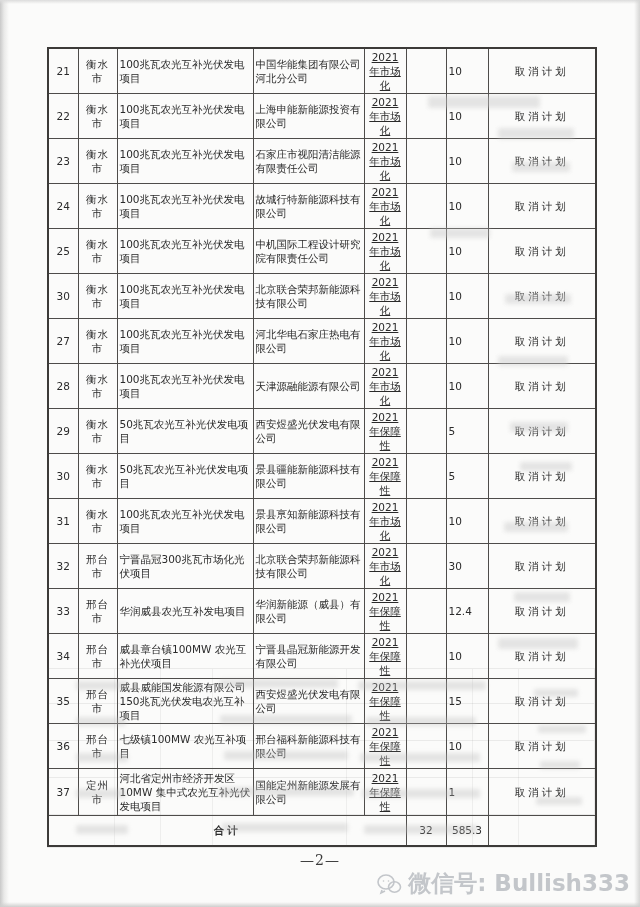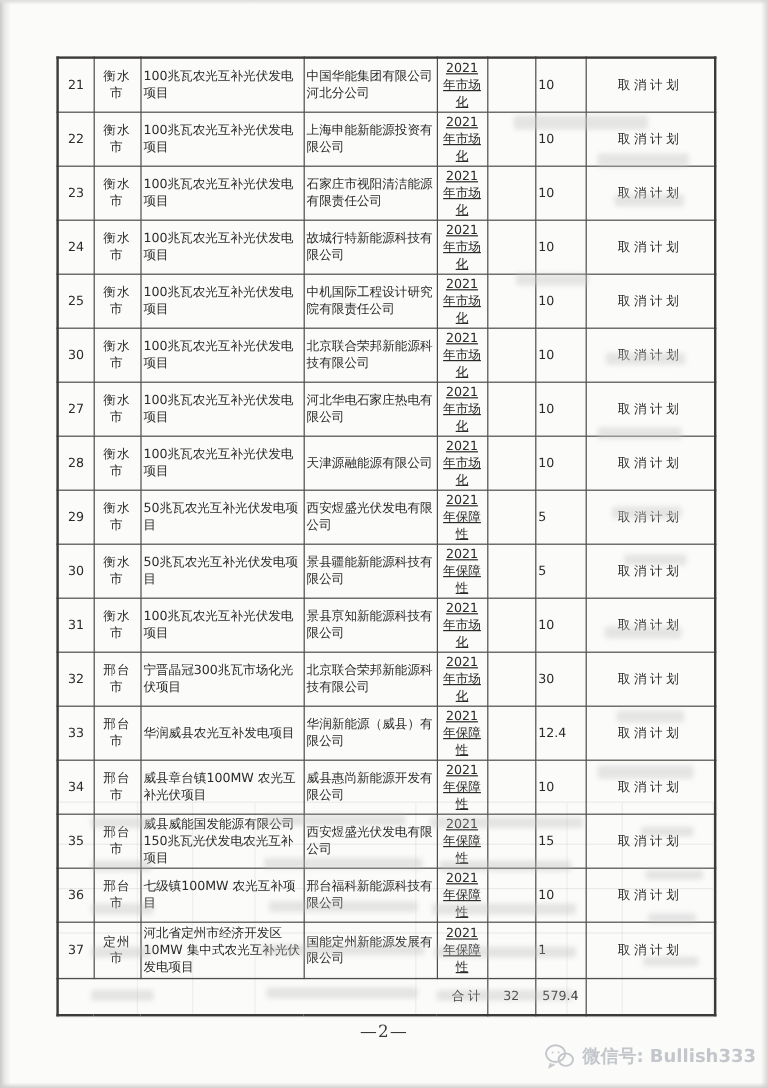--- a/index.html
+++ b/index.html
@@ -48,21 +48,21 @@
   #grid tbody tr:nth-child(1){height:34px;}
   #grid tbody tr:nth-child(n+2):nth-child(-n+7){height:33px;}
   #grid tbody tr:nth-child(n+8):nth-child(-n+12){height:32px;}
   #grid tbody tr:nth-child(13){height:29px;}
   #grid tbody tr:nth-child(14){height:33px;}
   #grid tbody tr:nth-child(15){height:45px;}
   #grid tbody tr:nth-child(16){height:31px;}
   #grid tbody tr:nth-child(17){height:47px;}
   #grid tbody tr.total-row{height:30px;}
   tr.total-row td.t-label{
-    text-align:right;font-size:13.5px;font-weight:400;letter-spacing:3px;
+    text-align:center;font-size:13.5px;font-weight:700;letter-spacing:3px;
   }
   tr.total-row td.t-num{text-align:center;font-size:12.5px;font-weight:500;}
 
   
   .smudge{position:absolute;background:#c9c9c9;opacity:.45;filter:blur(2px);
     border-radius:2px;pointer-events:none;}
   #ghost-table{
     position:absolute;left:47px;top:668px;width:546px;height:178px;
     border:1px solid rgba(90,90,90,.10);pointer-events:none;
   }
@@ -71,21 +71,21 @@
   .gbar{position:absolute;background:#b9b9b9;opacity:.35;filter:blur(2px);border-radius:2px;}
 
   
   #page-number{
     position:absolute;left:0;top:852px;width:640px;text-align:center;
     font-family:"DejaVu Serif","Liberation Serif",serif;
     font-size:14px;color:#3a3a3a;letter-spacing:1px;
   }
   #watermark{
     position:absolute;right:10px;top:868px;display:flex;align-items:center;gap:6px;
-    color:#c3c6ca;font-size:15px;font-weight:600;
+    color:#c3c6ca;font-size:23px;font-weight:600;
   }
   #watermark svg{display:block;}
 </style>
 </head>
 <body>
 
 <div id="page-root">
 
   <div class="edge edge-left"></div>
   <div class="edge edge-top"></div>
@@ -231,21 +231,21 @@
       <td class="c-comp">华润新能源（威县）有限公司</td>
       <td class="c-year">2021年保障性</td>
       <td class="c-spare"></td>
       <td class="c-cap">12.4</td>
       <td class="c-status">取消计划</td>
     </tr>
         <tr>
       <td class="c-no">34</td>
       <td class="c-city">邢台市</td>
       <td class="c-proj">威县章台镇100MW 农光互补光伏项目</td>
-      <td class="c-comp">威县惠尚新能源开发有限公司</td>
+      <td class="c-comp">宁晋县晶冠新能源开发有限公司</td>
       <td class="c-year">2021年保障性</td>
       <td class="c-spare"></td>
       <td class="c-cap">10</td>
       <td class="c-status">取消计划</td>
     </tr>
         <tr>
       <td class="c-no">35</td>
       <td class="c-city">邢台市</td>
       <td class="c-proj">威县威能国发能源有限公司150兆瓦光伏发电农光互补项目</td>
       <td class="c-comp">西安煜盛光伏发电有限公司</td>
@@ -270,21 +270,21 @@
       <td class="c-proj">河北省定州市经济开发区10MW 集中式农光互补光伏发电项目</td>
       <td class="c-comp">国能定州新能源发展有限公司</td>
       <td class="c-year">2021年保障性</td>
       <td class="c-spare"></td>
       <td class="c-cap">1</td>
       <td class="c-status">取消计划</td>
     </tr>
         <tr class="total-row">
         <td class="t-label" colspan="5">合计</td>
         <td class="t-num">32</td>
-        <td class="t-num">579.4</td>
+        <td class="t-num">585.3</td>
         <td></td>
       </tr>
     </tbody>
   </table>
 
   <div class="smudge" style="left:428px;top:96px;width:112px;height:12px;"></div>
   <div class="smudge" style="left:498px;top:128px;width:76px;height:11px;"></div>
   <div class="smudge" style="left:512px;top:162px;width:58px;height:10px;"></div>
   <div class="smudge" style="left:430px;top:228px;width:60px;height:10px;"></div>
   <div class="smudge" style="left:505px;top:294px;width:66px;height:10px;"></div>

